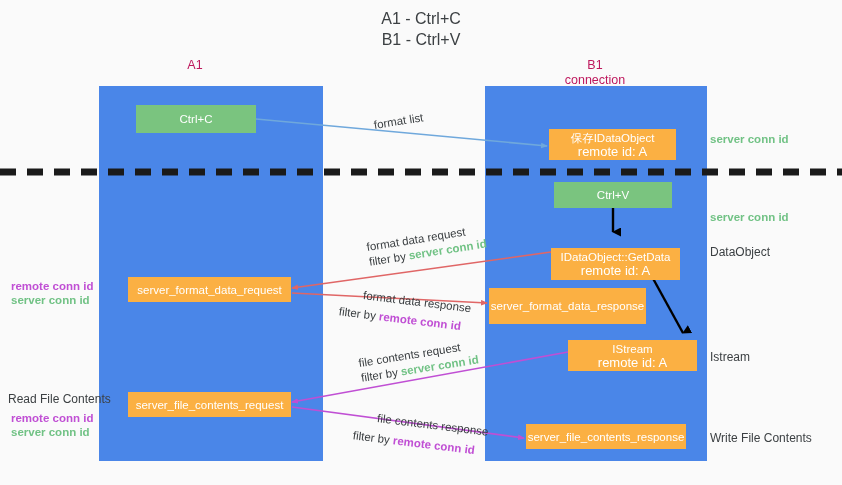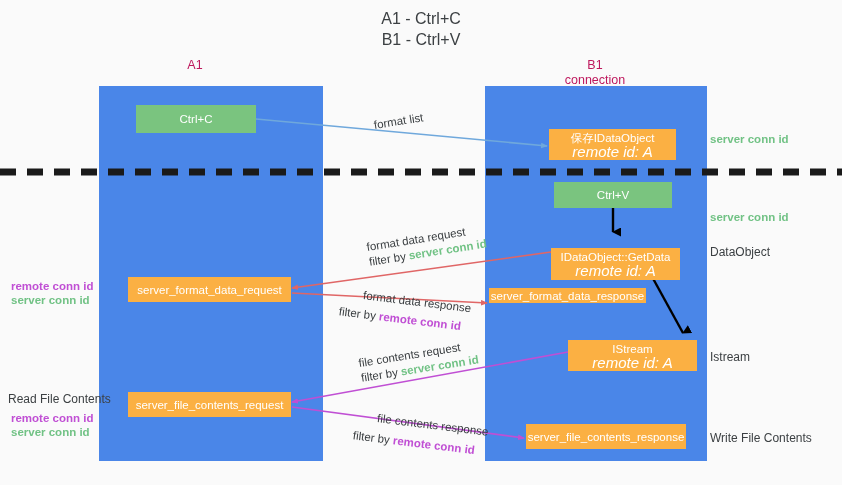--- a/index.html
+++ b/index.html
@@ -27,21 +27,21 @@
   .lane{position:absolute;background:#4a86e8;}
 
   
   .box{
     position:absolute;box-sizing:border-box;
     display:flex;flex-direction:column;align-items:center;justify-content:center;
     color:#ffffff;font-size:11.5px;line-height:14px;text-align:center;
   }
   .box.green{background:#7ac47f;}
   .box.orange{background:#fbb043;}
-  .box .l2{font-size:15px;font-style:italic;}
+  .box .l2{font-size:13px;}
 
   
   .lbl{position:absolute;font-size:11.5px;line-height:14px;white-space:nowrap;}
   .lbl.green{color:#71c285;font-weight:bold;}
   .lbl.purple{color:#c04fd4;font-weight:bold;}
   .lbl.dark{color:#3c4043;}
 
   
   .edge-lbl{
     position:absolute;font-size:11.5px;line-height:15px;color:#3c4043;
@@ -124,21 +124,21 @@
 
   <div class="box orange" style="left:551px;top:236px;width:129px;height:32px;margin-top:12px;">
     <div>IDataObject::GetData</div>
     <div class="l2">remote id: A</div>
   </div>
 
   <div class="box orange" style="left:128px;top:277px;width:163px;height:25px;">
     <div>server_format_data_request</div>
   </div>
 
-  <div class="box orange" style="left:489px;top:288px;width:157px;height:15px;">
+  <div class="box orange" style="left:489px;top:288px;width:157px;height:36px;">
     <div>server_format_data_response</div>
   </div>
 
   <div class="box orange" style="left:568px;top:340px;width:129px;height:31px;">
     <div>IStream</div>
     <div class="l2">remote id: A</div>
   </div>
 
   <div class="box orange" style="left:128px;top:392px;width:163px;height:25px;">
     <div>server_file_contents_request</div>

